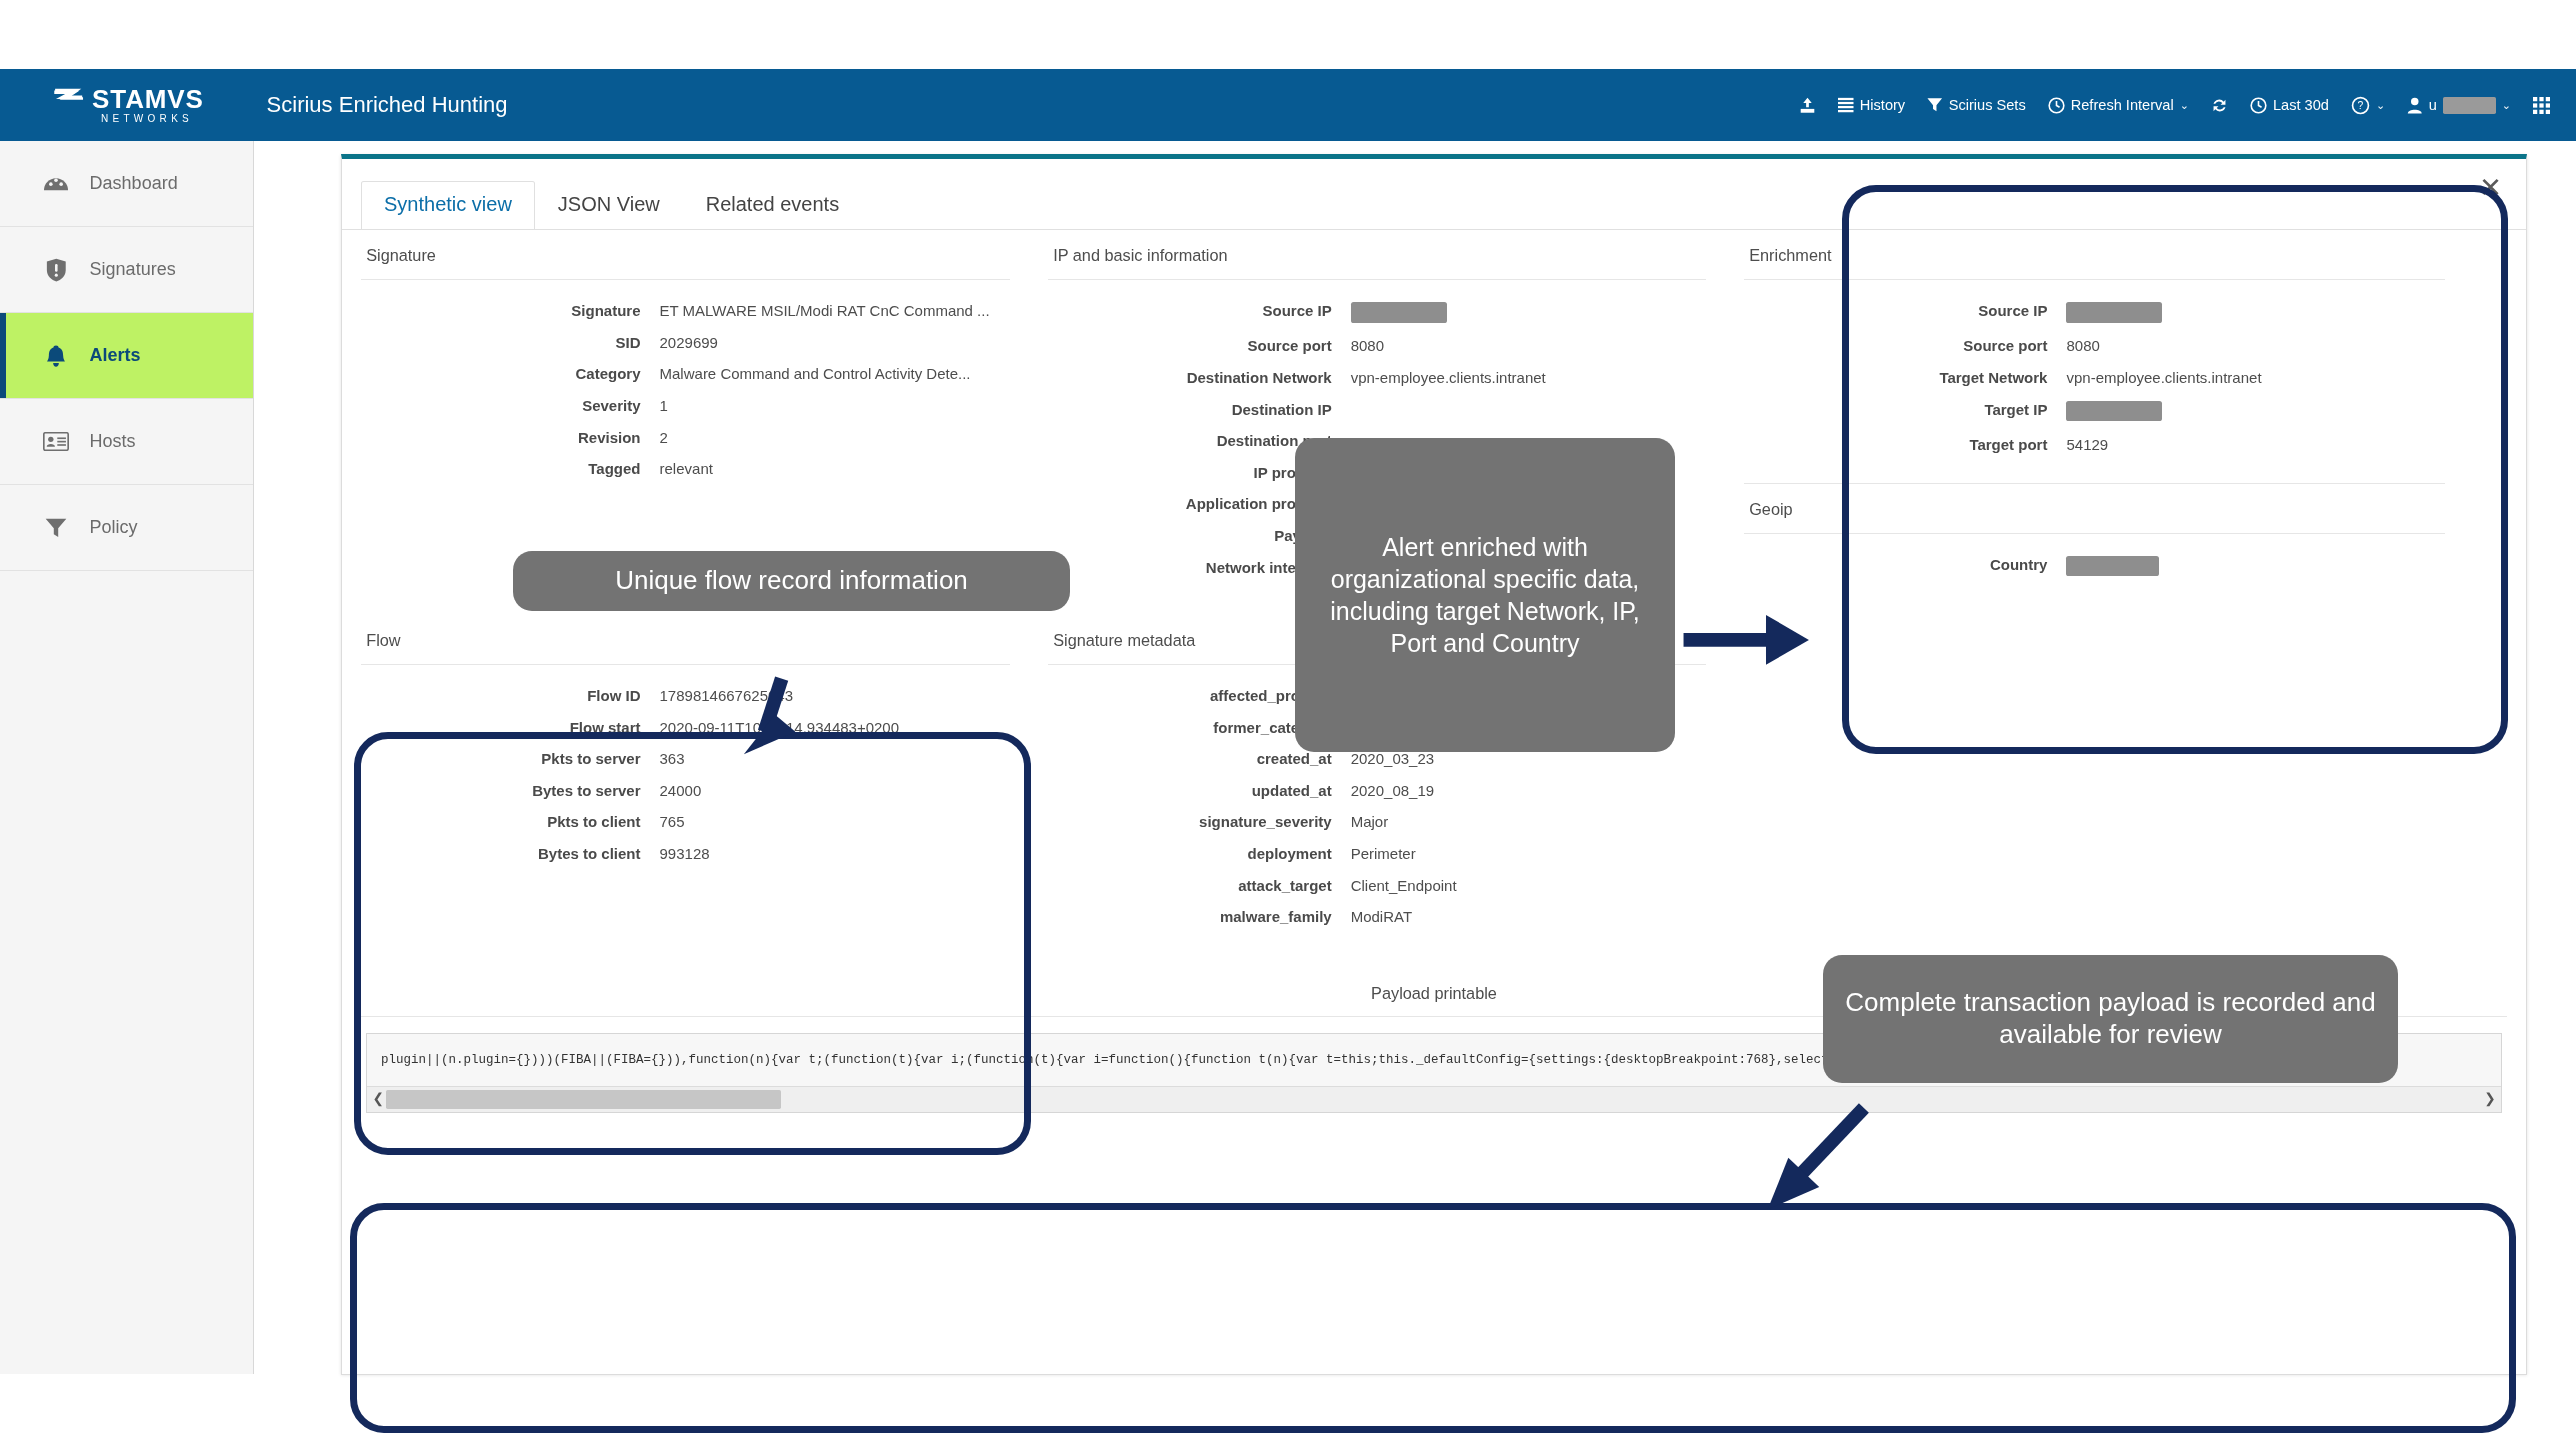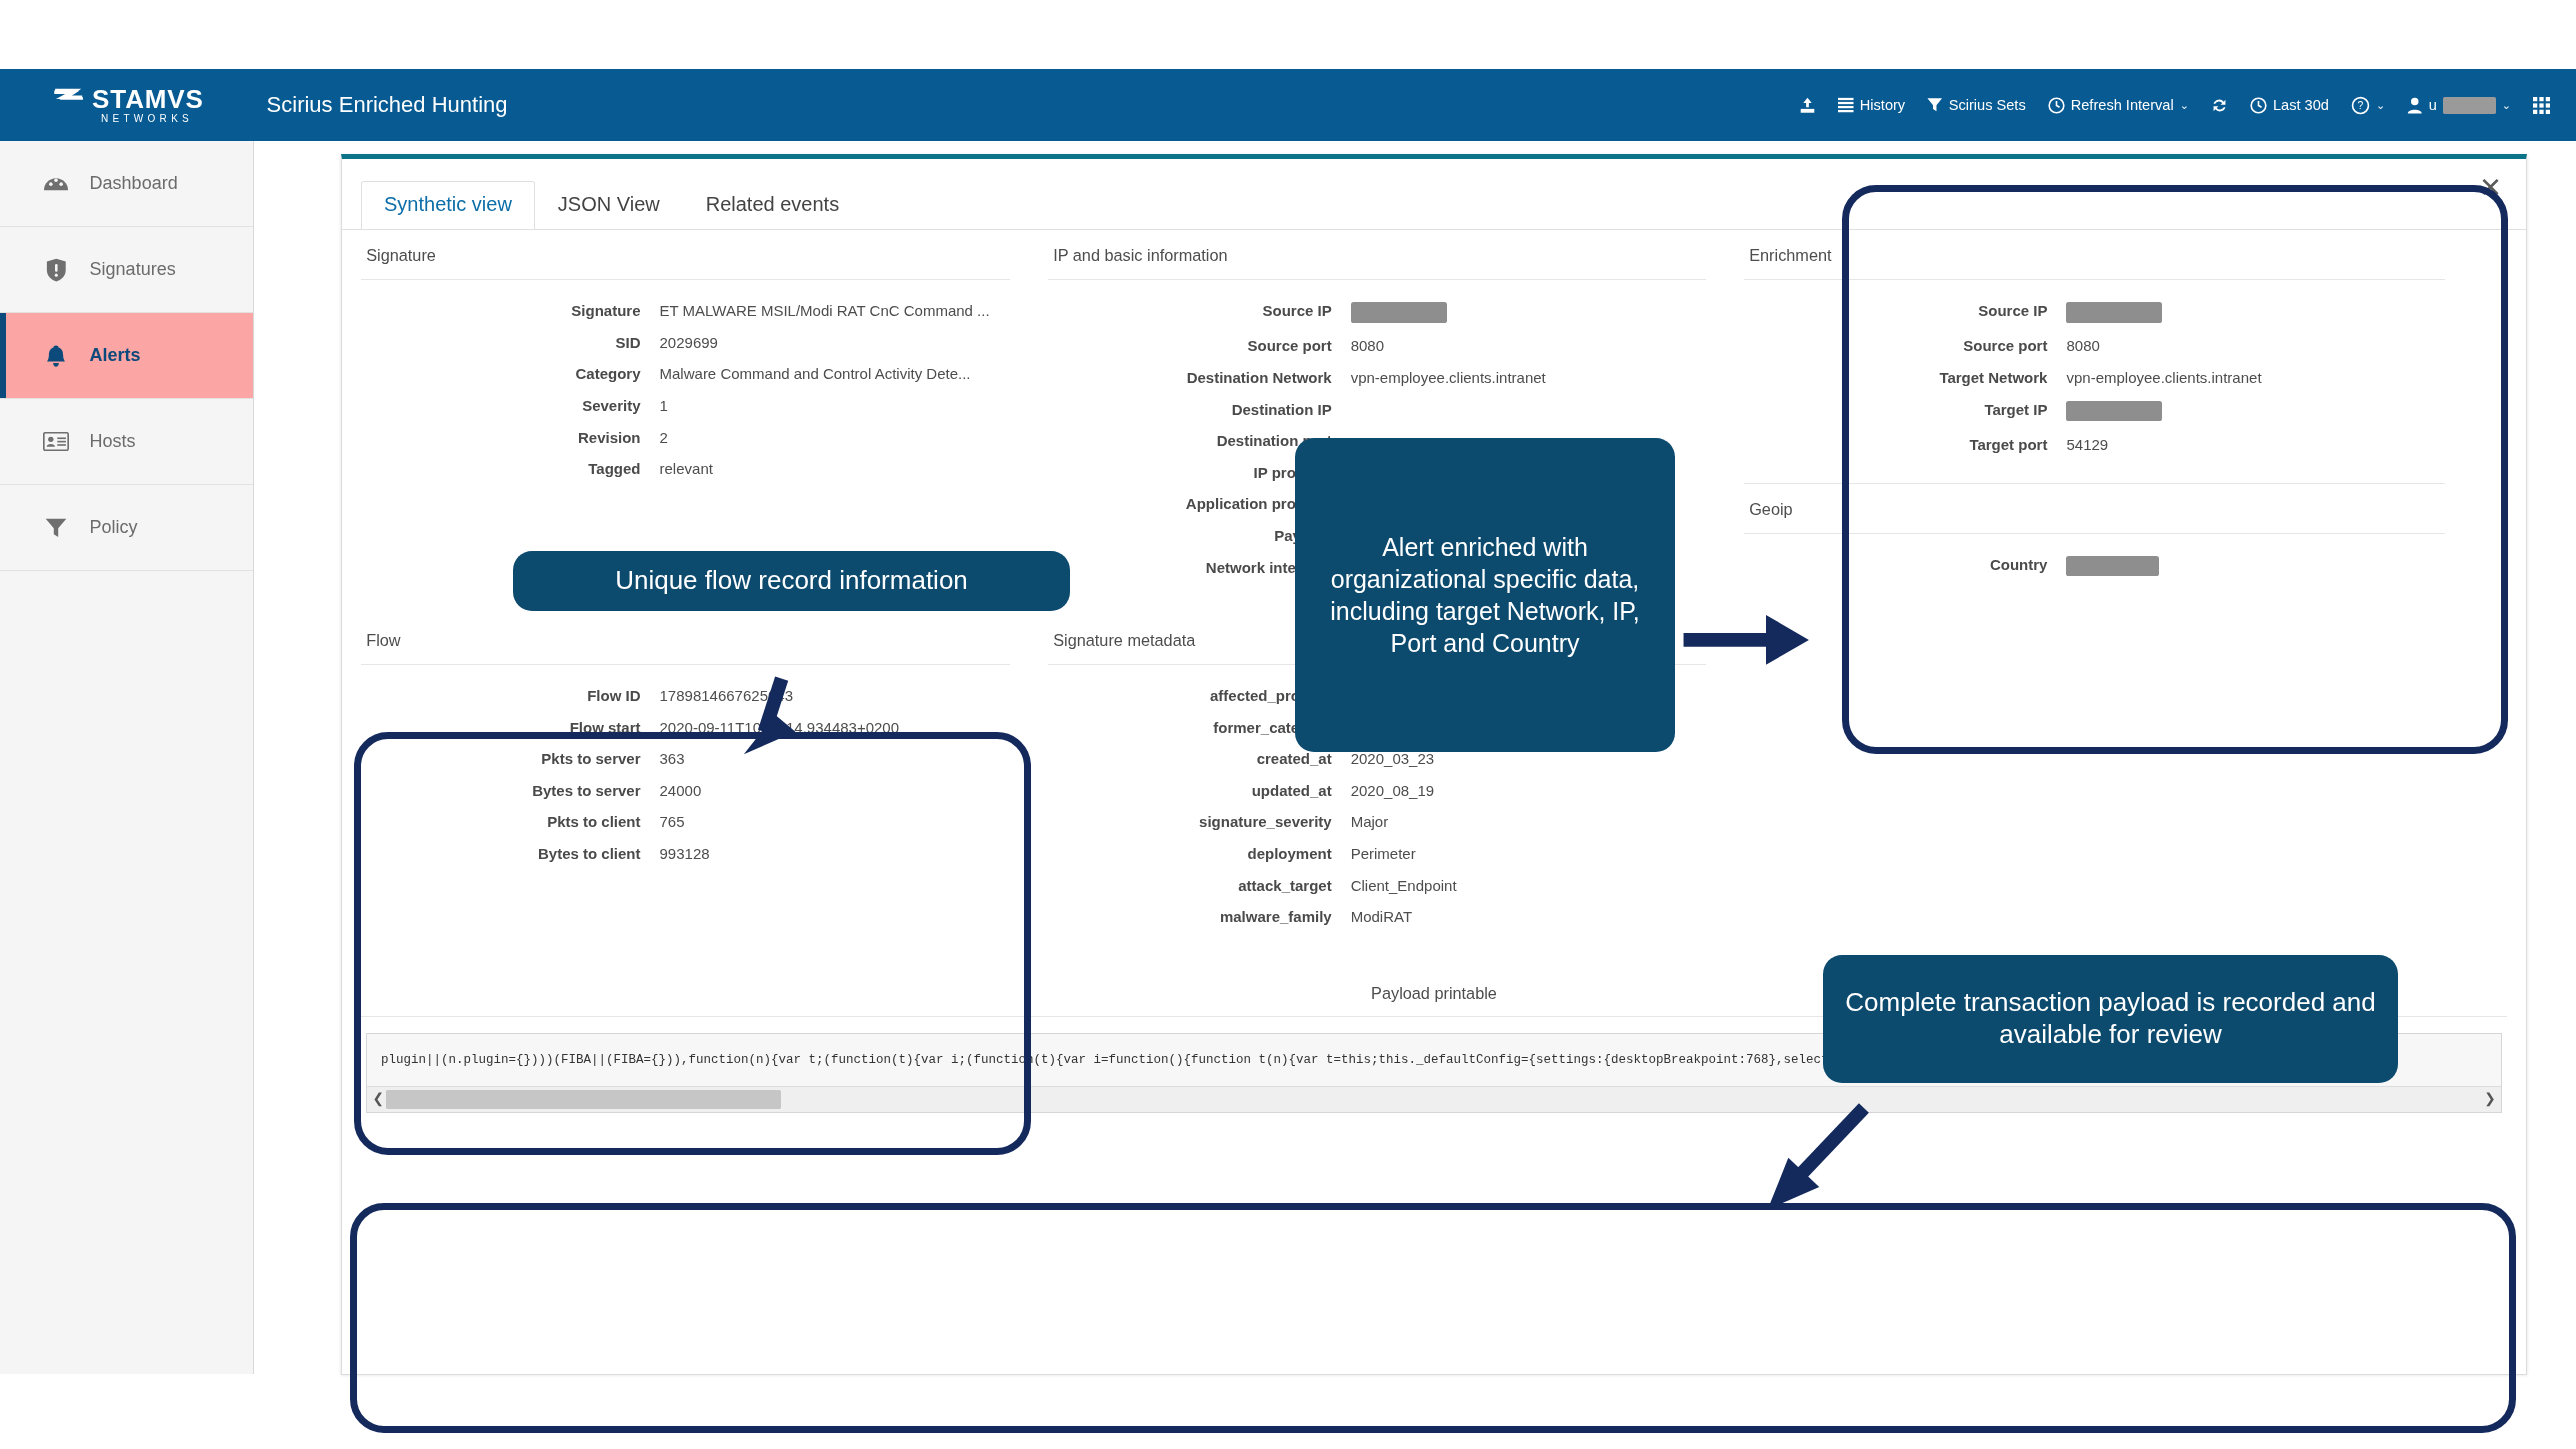--- a/index.html
+++ b/index.html
@@ -41,21 +41,21 @@
   .sidebar {
     position: absolute; left: 0; top: 141px; width: 254px; height: 1233px;
     background: #f5f5f5; border-right: 0.9px solid #d8d8d8;
   }
   .nav-item {
     position: relative; height: 86px; display: flex; align-items: center;
     padding-left: 43px; gap: 20.6px; border-bottom: 0.9px solid #e2e2e2;
     color: #6b6b6b; font-size: 18px;
   }
   .nav-item .nav-ico { width: 26px; display: flex; justify-content: center; color:#6f6f6f; }
-  .nav-item.active { background: #fca5a5; color: #0b4a7a; font-weight: 700; }
+  .nav-item.active { background: #bef264; color: #0b4a7a; font-weight: 700; }
   .nav-item.active .nav-ico { color: #0b4a7a; }
   .nav-item.active::before {
     content: ""; position: absolute; left: 0; top: 0; bottom: 0; width: 6px; background: #0b4a7a;
   }
 
   
   .modal {
     position: absolute; left: 341px; top: 154px; width: 2186px; height: 1221px;
     background: #ffffff; border: 0.9px solid #dcdcdc; border-top: 5.2px solid #0b7489;
     box-shadow: 0 0.9px 3.4px rgba(0,0,0,.12);
@@ -116,21 +116,21 @@
     padding: 0 5.2px; position: relative;
   }
   .hscroll .arrow { font-size: 13.7px; color: #555; line-height: 1; user-select: none; }
   .hscroll-thumb {
     position: absolute; left: 19px; top: 3.4px; height: 19px; width: 395px;
     background: #c6c6c6; border-radius: 1.7px;
   }
 
   
   .callout {
-    position: absolute; background: #0c4a6e; color: #fff; border-radius: 19px;
+    position: absolute; background: #737373; color: #fff; border-radius: 19px;
     display: flex; align-items: center; justify-content: center; text-align: center;
     font-size: 26px; line-height: 1.22; padding: 15.5px 22px; z-index: 40;
   }
   .callout.tall { font-size: 25px; line-height: 1.28; }
   .arrow-svg { position: absolute; z-index: 39; overflow: visible; }
 
   
   .ring {
     position: absolute; border: 7.7px solid #14295c; border-radius: 34px; z-index: 30;
     pointer-events: none;

